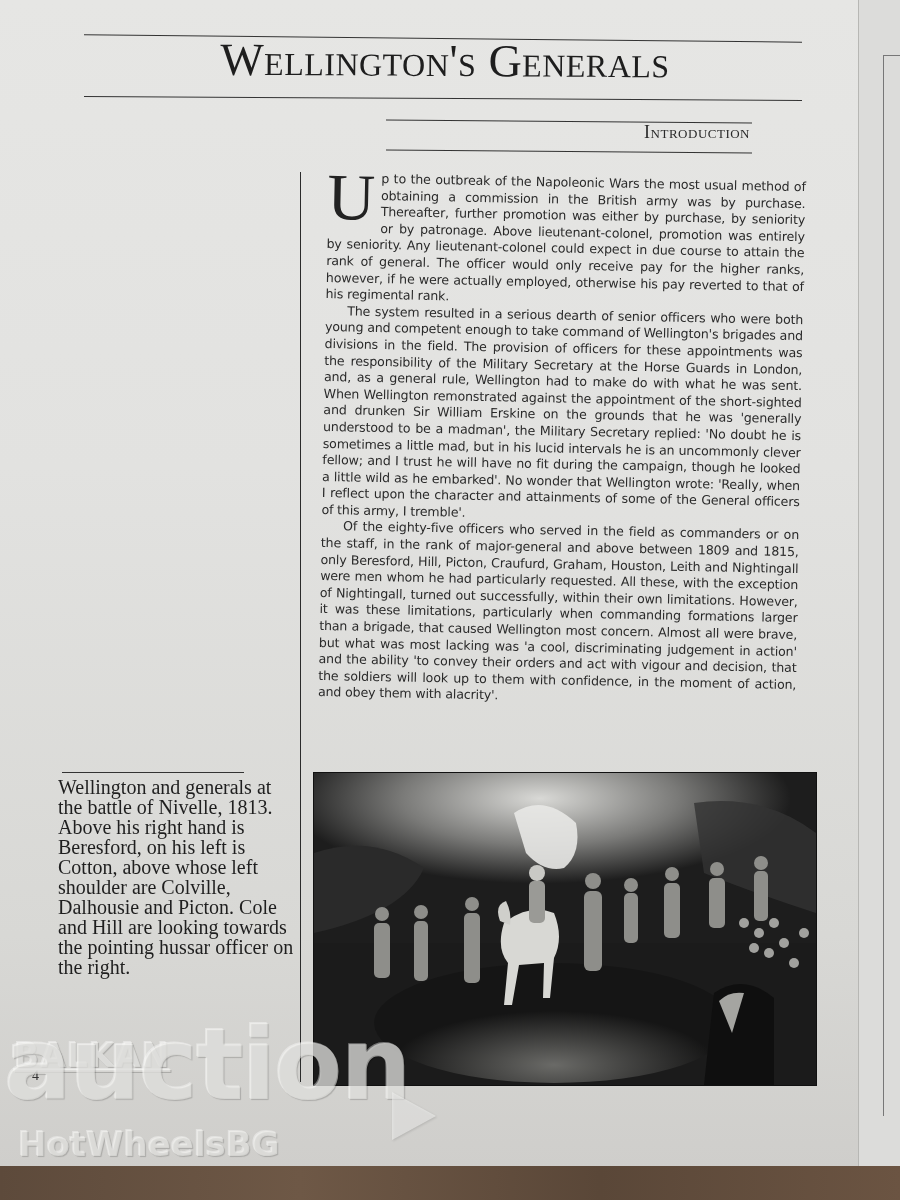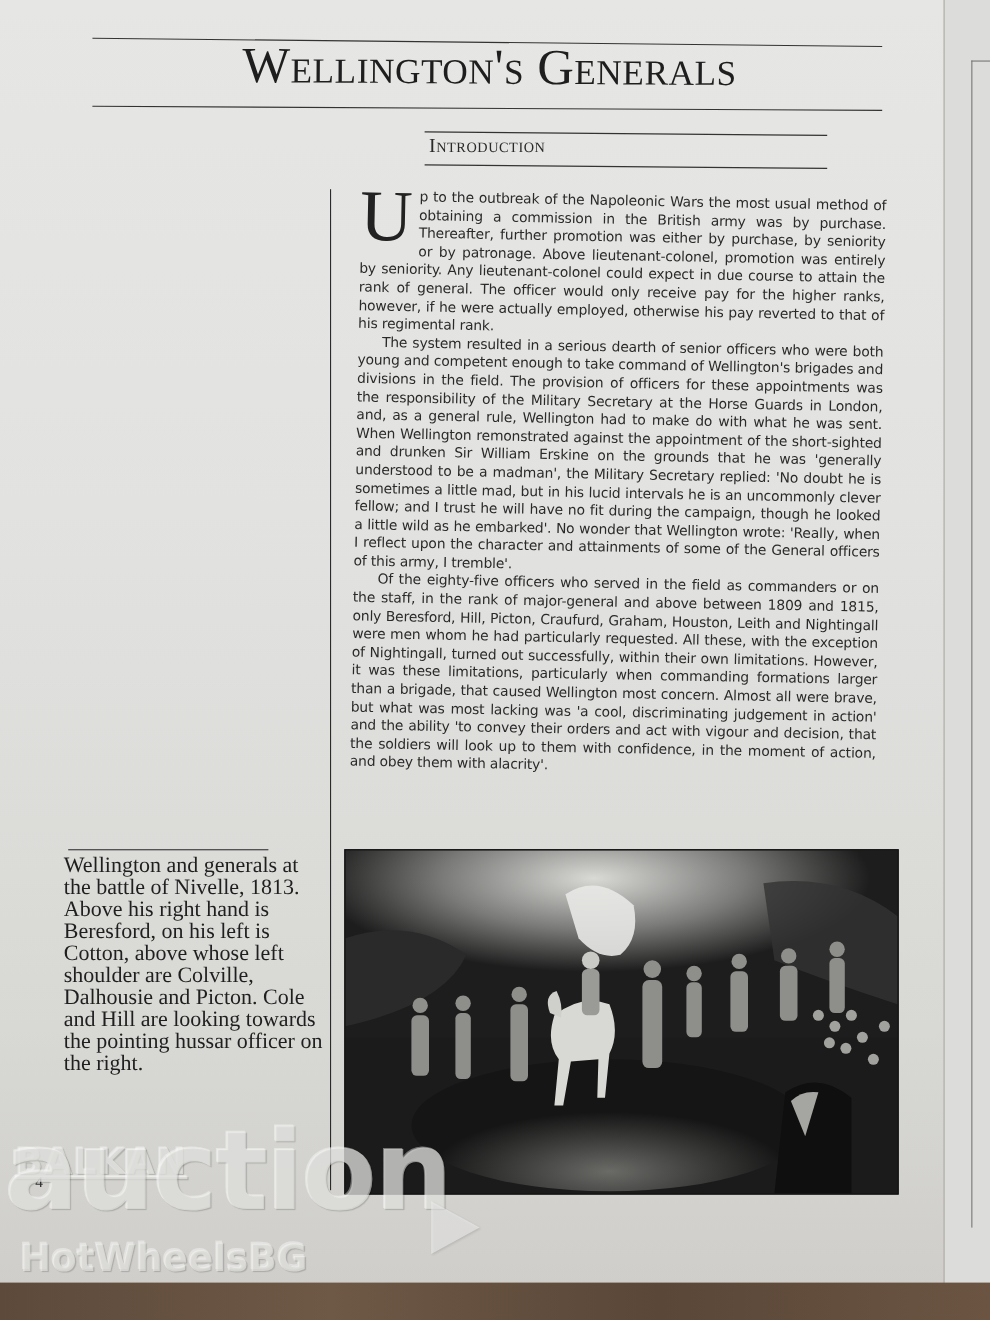--- a/index.html
+++ b/index.html
@@ -27,21 +27,21 @@
       background: linear-gradient(90deg, #5d4a3b, #6e5846, #5a4738, #6b5442);
     }
     .rule { position: absolute; height: 0; border-top: 1.5px solid #333; }
 
     .title {
       position: absolute; left: 120px; top: 34px; width: 650px; text-align: center;
       font-size: 46px; color: #1e1e1e; letter-spacing: 0.5px;
       font-variant: small-caps; transform: rotate(0.35deg);
     }
     .section-head {
-      position: absolute; left: 390px; top: 122px; width: 360px; text-align: left;
+      position: absolute; left: 390px; top: 122px; width: 360px; text-align: right;
       font-size: 18px; color: #2a2a2a; font-variant: small-caps; letter-spacing: 0.5px;
     }
     .vrule { position: absolute; left: 300px; top: 172px; width: 0; height: 910px; border-left: 1.5px solid #2b2b2b; }
 
     .body-text {
       position: absolute; left: 328px; top: 170px; width: 478px;
       font-family: "DejaVu Sans", sans-serif; font-size: 12.6px; line-height: 16.6px;
       color: #2a2a2a; text-align: justify; transform: rotate(1.1deg); transform-origin: left top;
       letter-spacing: -0.15px;
     }

